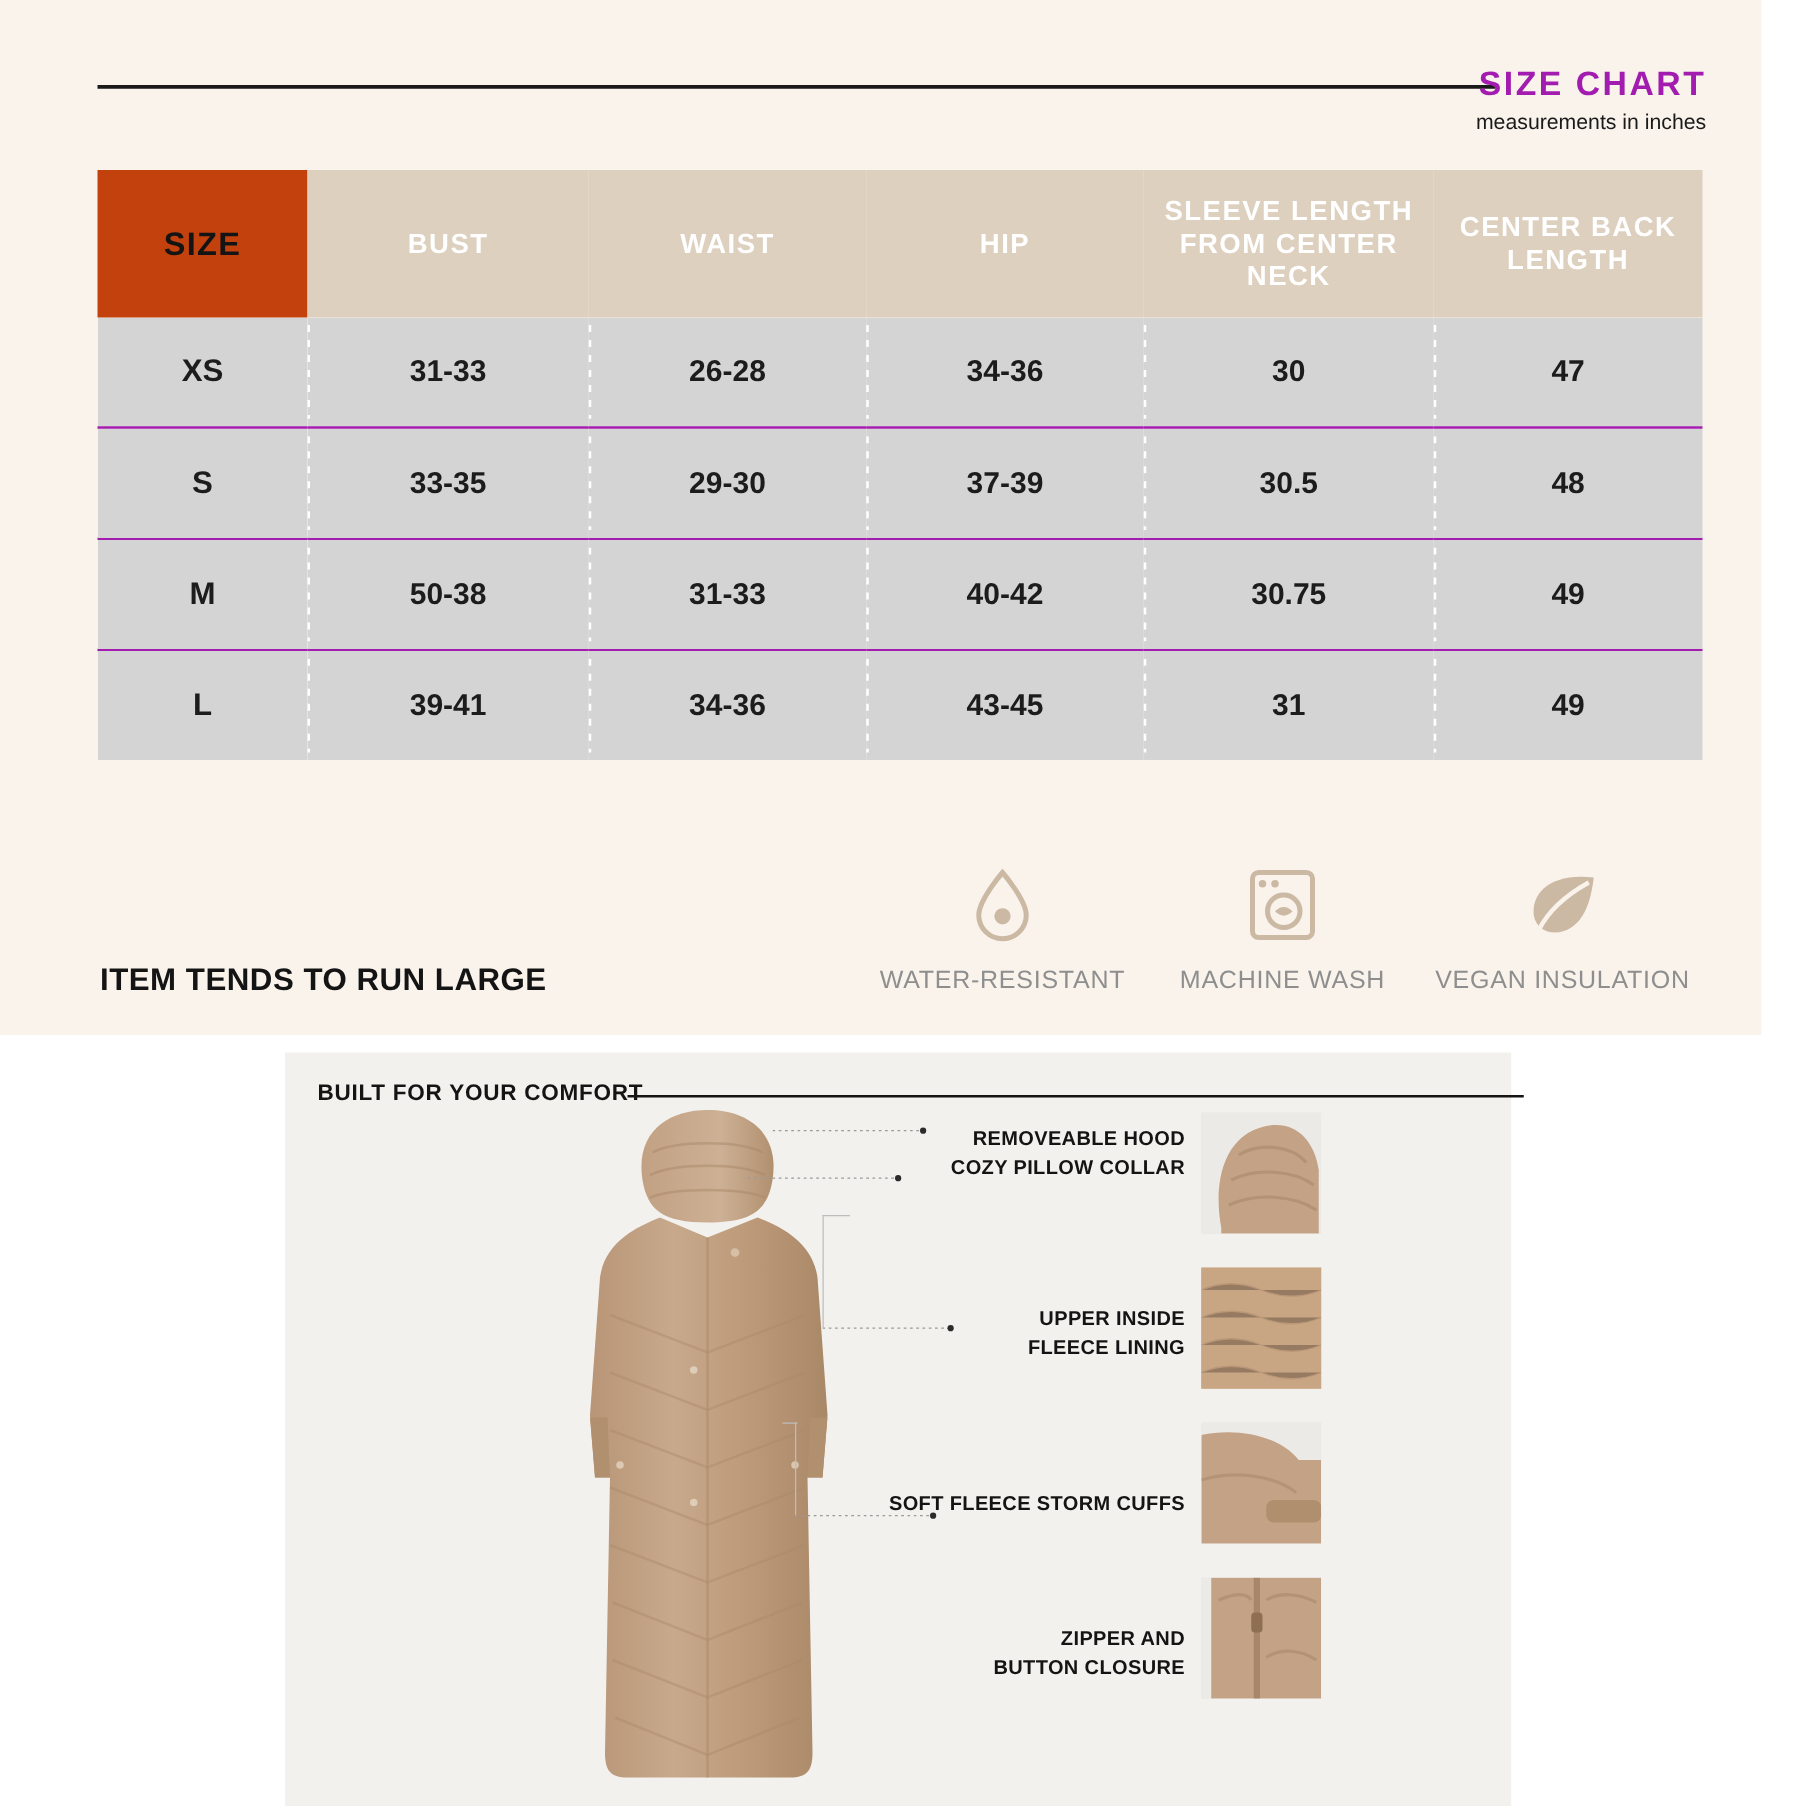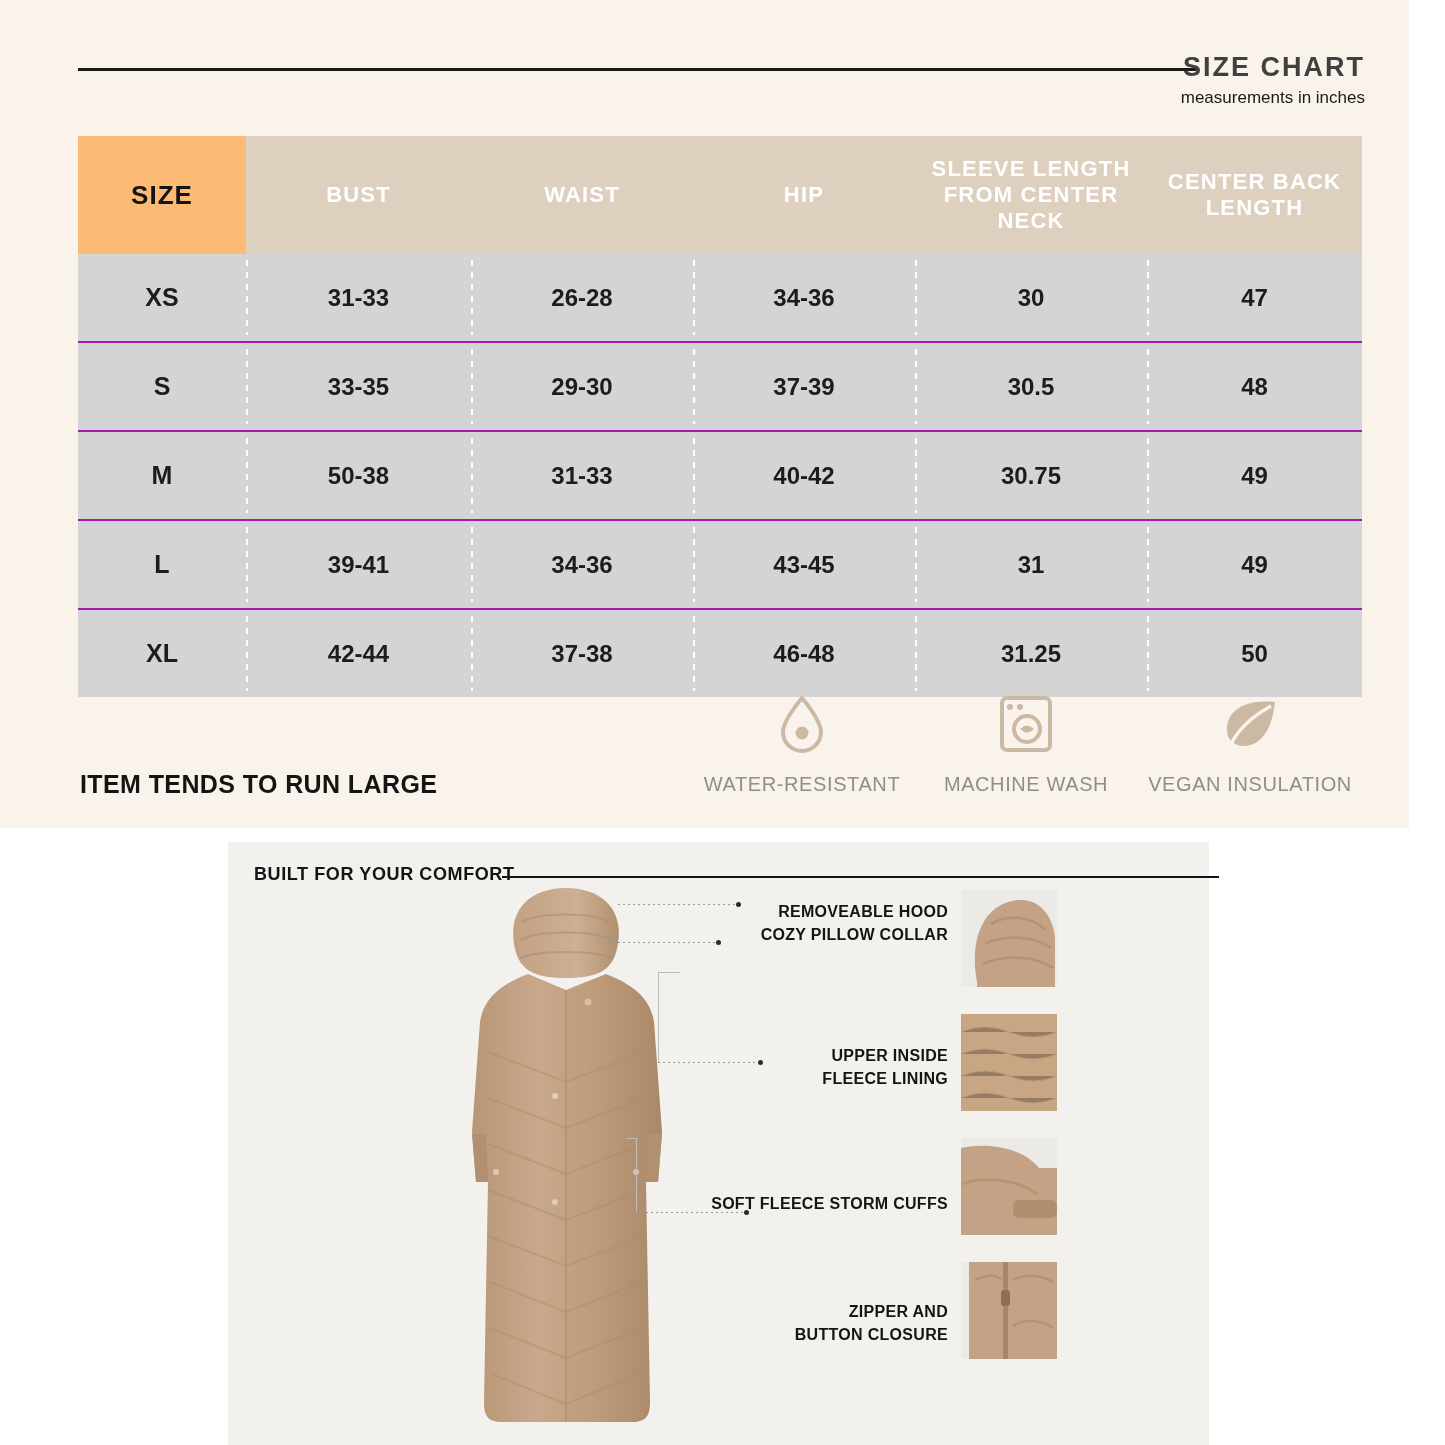--- a/index.html
+++ b/index.html
@@ -44,21 +44,21 @@
     background: #1a1a1a;
   }
   .chart-title {
     position: absolute;
     right: 0;
     top: 0;
     text-align: right;
     font-size: 27px;
     font-weight: bold;
     letter-spacing: 2px;
-    color: #404040;
+    color: #a21caf;
     white-space: nowrap;
   }
   .chart-sub {
     position: absolute;
     right: 0;
     top: 36px;
     text-align: right;
     font-size: 17px;
     color: #1a1a1a;
     white-space: nowrap;
@@ -74,21 +74,21 @@
   }
   table.size-table th,
   table.size-table td {
     padding: 0;
     margin: 0;
     text-align: center;
     vertical-align: middle;
   }
   .th-size {
     width: 168px;
-    background: #fdba74;
+    background: #c2410c;
     font-size: 26px;
     font-weight: bold;
     letter-spacing: 1px;
     color: #141414;
     height: 118px;
   }
   .th-col {
     background: #ded0bf;
     color: #ffffff;
     font-size: 22px;
@@ -304,28 +304,20 @@
           <td class="sep">49</td>
         </tr>
         <tr>
           <td class="label-cell">L</td>
           <td class="sep">39-41</td>
           <td class="sep">34-36</td>
           <td class="sep">43-45</td>
           <td class="sep">31</td>
           <td class="sep">49</td>
         </tr>
-        <tr>
-          <td class="label-cell">XL</td>
-          <td class="sep">42-44</td>
-          <td class="sep">37-38</td>
-          <td class="sep">46-48</td>
-          <td class="sep">31.25</td>
-          <td class="sep">50</td>
-        </tr>
       </tbody>
     </table>
 
     <div class="run-large">ITEM TENDS TO RUN LARGE</div>
 
     <div class="feature-icons">
 
       <div class="feature">
         <div class="ico">
           <svg width="56" height="60" viewBox="0 0 56 60">

